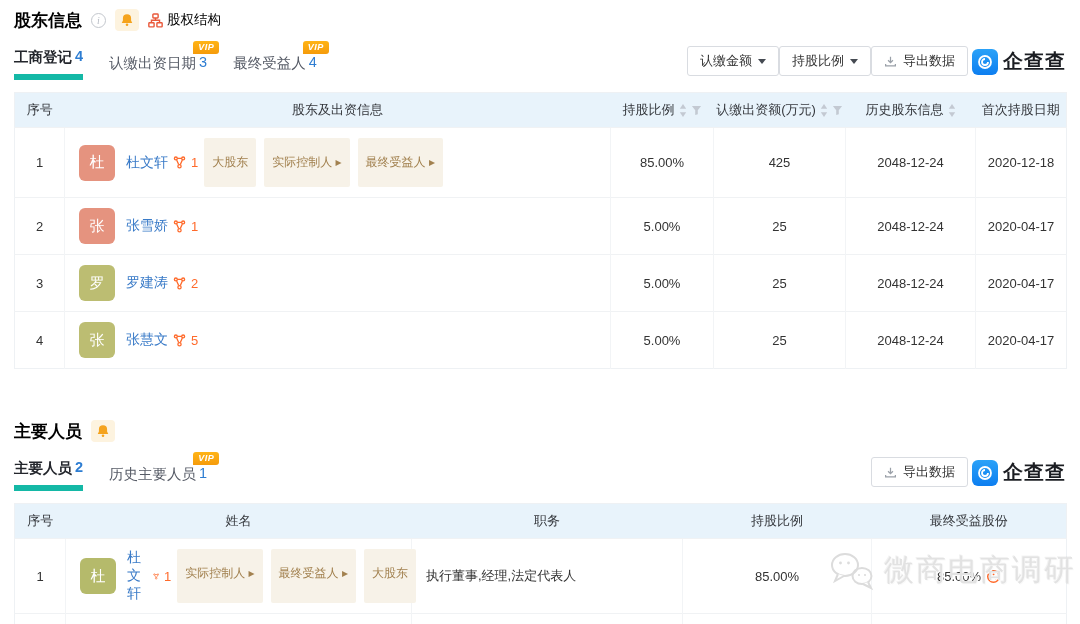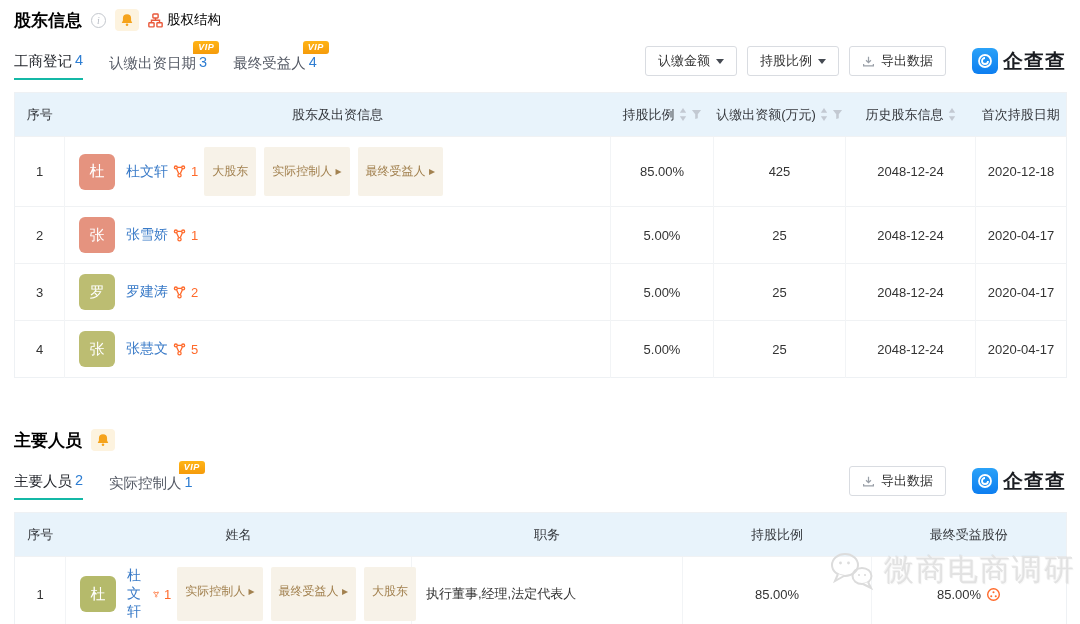--- a/index.html
+++ b/index.html
@@ -16,40 +16,40 @@
   .bell-box { width:24px; height:22px; background:#fdf3df; border-radius:4px;
     display:flex; align-items:center; justify-content:center; cursor:pointer; }
   .equity-link { display:flex; align-items:center; gap:4px; color:#000000;
     font-size:13.5px; cursor:pointer; }
 
   
   .tabbar { display:flex; justify-content:space-between; align-items:flex-end; margin-top:14px; }
   .tabs { display:flex; gap:26px; align-items:flex-end; }
   .tab { position:relative; display:flex; gap:3px; padding-bottom:7px; font-size:14.5px;
     color:#565b66; cursor:pointer; }
-  .tab.active { color:#23262c; font-weight:400; border-bottom:2px solid #14b8a6; }
+  .tab.active { color:#23262c; font-weight:700; border-bottom:6px solid #14b8a6; }
   .tab .count { color:#2d7dd2; }
   .vip-badge { position:absolute; top:-13px; right:-12px; background:linear-gradient(#ffb416,#f59b0b);
     color:#fff; font-size:9px; font-weight:700; font-style:italic; padding:1px 5px 2px;
     border-radius:3px 3px 3px 0; letter-spacing:.5px; }
-  .actions { display:flex; align-items:center; gap:10px; padding-bottom:4px; }
+  .actions { display:flex; align-items:center; padding-bottom:4px; }
   .btn { display:flex; align-items:center; gap:6px; height:30px; padding:0 12px;
     border:1px solid #d9dce1; border-radius:3px; background:#fff; font-size:13px;
     color:#333; cursor:pointer; }
   .caret { width:0; height:0; border-left:4px solid transparent; border-right:4px solid transparent;
     border-top:5px solid #454a52; margin-top:1px; }
-  .brand { display:flex; align-items:flex-start; gap:5px; margin-left:16px; }
+  .brand { display:flex; align-items:flex-end; gap:5px; margin-left:4px; }
   .brand-ic { width:26px; height:26px; border-radius:6px; background:linear-gradient(#2ba2f8,#0d7ef0);
     display:flex; align-items:center; justify-content:center; }
   .brand-tx { font-size:20px; font-weight:700; color:#1b1d22; letter-spacing:1px; }
 
   
   table { border-collapse:collapse; table-layout:fixed; width:1052px; margin-top:12px;
     border:1px solid #eef1f4; }
-  thead th { background:#e8f3fb; height:44px; font-weight:400; font-size:13px; color:#34373c;
+  thead th { background:#e8f3fb; height:35px; font-weight:400; font-size:13px; color:#34373c;
     text-align:center; }
   thead .th-inner { display:inline-flex; align-items:center; gap:4px; }
   tbody td { border-top:1px solid #f0f2f4; font-size:13px; text-align:center;
     vertical-align:middle; }
   tbody td + td { border-left:1px solid #f2f4f6; }
   .cell-person { text-align:left; padding:10px 0 10px 14px; }
   .person { display:flex; align-items:center; gap:11px; }
   .avatar { width:36px; height:36px; border-radius:6px; color:#fff; font-size:15px;
     display:flex; align-items:center; justify-content:center; flex:none; }
   .p-right { display:flex; flex-direction:row; gap:6px; }
@@ -311,21 +311,21 @@
       </span>
     </div>
 
     <div class="tabbar">
       <div class="tabs" id="pe-tabs">
           <div class="tab active">
             <span class="label">主要人员</span>
             <span class="count">2</span>
           </div>
           <div class="tab">
-            <span class="label">实际控制人</span>
+            <span class="label">历史主要人员</span>
             <span class="count">1</span>
             <span class="vip-badge">VIP</span>
           </div>
         </div>
       <div class="actions">
         <button class="btn">
           <svg width="13" height="13" viewBox="0 0 16 16" fill="none" stroke="#9aa0a8" stroke-width="1.5">
             <path d="M8 2v7M5 6.5 8 9.5 11 6.5M2 11v2.5h12V11"></path>
           </svg>
           <span>导出数据</span>

